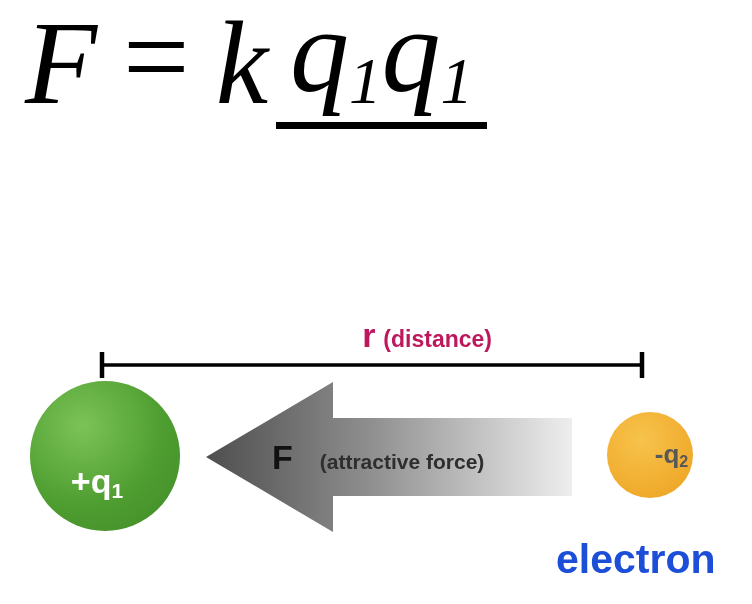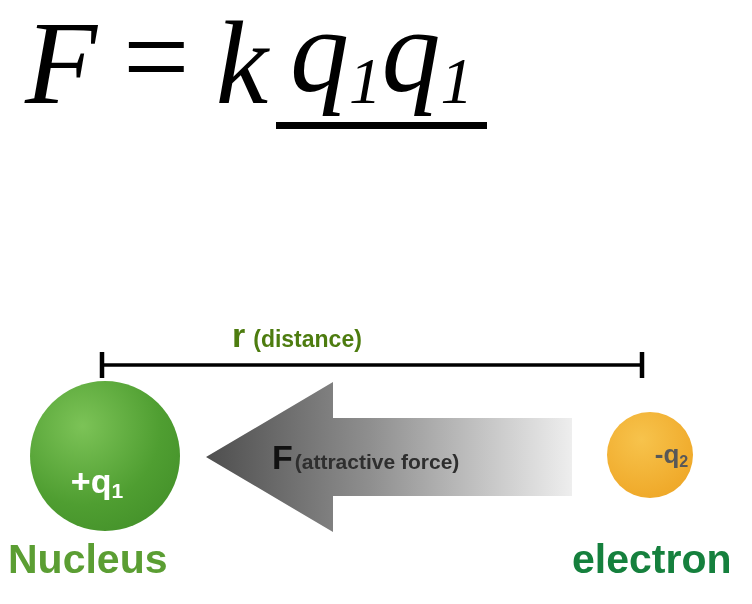--- a/index.html
+++ b/index.html
@@ -29,34 +29,34 @@
   .frac .num { line-height:0.95; }
   .frac .den { line-height:1.0; }
   .frac .bar { align-self:stretch; height:7px; background:#000; margin:10px 0 2px 0; }
   .sub-s { font-size:0.55em; font-style:italic; vertical-align:-0.18em; }
   .sup-s { font-size:0.55em; font-style:italic; vertical-align:0.55em; }
 
   
   .distance-line { position:absolute; left:98px; top:350px; }
   .distance-label {
     position:absolute; left:232px; top:316px; width:260px;
-    text-align:left; white-space:nowrap;
-    color:#4d7c0f;
+    text-align:right; white-space:nowrap;
+    color:#be185d;
   }
   .distance-label .big { font-size:34px; font-weight:bold; }
   .distance-label .small { font-size:23px; font-weight:bold; margin-left:8px; }
 
   
   .force-arrow { position:absolute; left:200px; top:378px; }
   .force-label {
     position:absolute; left:272px; top:438px; width:300px;
     white-space:nowrap; color:#111;
   }
   .force-label .big { font-size:34px; font-weight:bold; }
-  .force-label .small { font-size:21px; font-weight:bold; color:#2e2e2e; margin-left:2px; }
+  .force-label .small { font-size:21px; font-weight:bold; color:#2e2e2e; margin-left:27px; }
 
   
   .nucleus-circle {
     position:absolute; left:30px; top:381px;
     width:150px; height:150px; border-radius:50%;
     background:radial-gradient(circle at 35% 30%, #7cc357 0%, #4f9e31 55%, #3e8a26 100%);
     display:flex; align-items:center; justify-content:center;
     color:#ffffff;
   }
   .nucleus-circle .charge { font-size:34px; font-weight:bold; position:relative; left:-8px; top:4px;margin-top:44px; }
@@ -68,22 +68,22 @@
     color:#585858;
   }
   .electron-circle .charge { font-size:26px; font-weight:bold;margin-left:43px; }
   .charge .c-sub { font-size:0.62em; vertical-align:-0.22em; font-weight:bold; }
 
   .nucleus-label {
     position:absolute; left:8px; top:536px;
     font-size:41px; font-weight:bold; color:#5b9e33;
   }
   .electron-label {
-    position:absolute; left:572px; top:536px;
-    font-size:41px; font-weight:bold; color:#15803d;
+    position:absolute; left:556px; top:536px;
+    font-size:41px; font-weight:bold; color:#1d4ed8;
   }
 </style>
 </head>
 <body>
 
 <div class="stage">
 
   <div class="formula">
     <span class="sym">F</span>
     <span class="eq">=</span>
@@ -113,20 +113,19 @@
     </defs>
     <polygon points="6,79 133,4 133,40 372,40 372,118 133,118 133,154" fill="url(#arrowGrad)"></polygon>
   </svg>
   <div class="force-label">
     <span class="big">F</span><span class="small">(attractive force)</span>
   </div>
 
   <div class="nucleus-circle">
     <span class="charge"><span>+q</span><span class="c-sub">1</span></span>
   </div>
-  <div class="nucleus-label">Nucleus</div>
 
   <div class="electron-circle">
     <span class="charge"><span>-q</span><span class="c-sub">2</span></span>
   </div>
   <div class="electron-label">electron</div>
 
 </div>
 
 </body></html>

